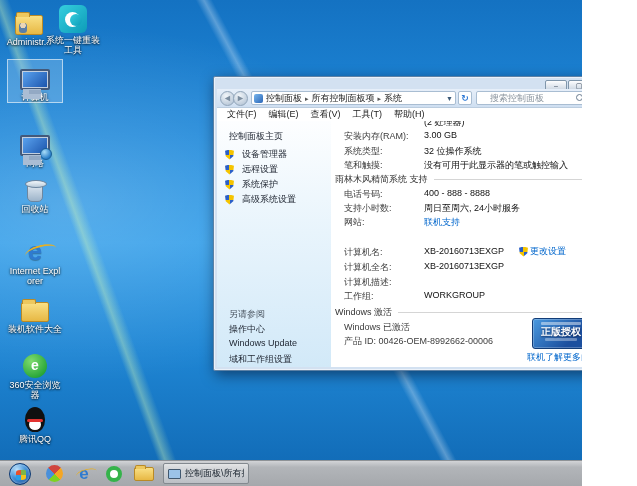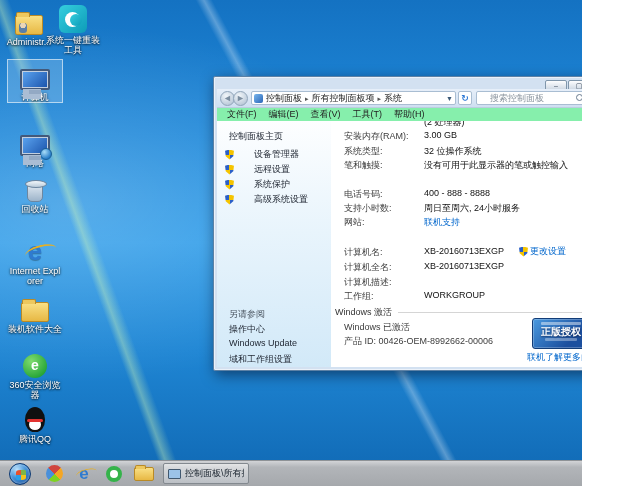--- a/index.html
+++ b/index.html
@@ -63,28 +63,28 @@
   .crumb { white-space:nowrap; }
   .crumb:not(.last)::after { content:"▸"; margin:0 3px; color:#555; font-size:7px; }
   .addr-dd { margin-left:auto; color:#3c5a78; font-size:7px; }
   .refresh { width:14px; height:14px; margin-left:2px; background:#fff; border:1px solid #a9bdd2; border-radius:2px; color:#2f7ad6; font-size:9px; line-height:12px; text-align:center; font-weight:bold; }
   .searchbox { display:flex; align-items:center; margin-left:4px; width:122px; height:14px; background:#fff; border:1px solid #a9bdd2; border-radius:2px; padding:0 13px; }
   .searchbox .ph { color:#8a949e; flex:1; white-space:nowrap; overflow:hidden; }
   .mag { position:relative; width:8px; height:8px; flex:none; }
   .mag::before { content:""; position:absolute; left:0; top:0; width:5px; height:5px; border:1.4px solid #6a7c90; border-radius:50%; }
   .mag::after { content:""; position:absolute; left:5.5px; top:5.5px; width:3px; height:1.4px; background:#6a7c90; transform:rotate(45deg); }
 
-  .menubar { position:absolute; top:31px; left:3px; right:3px; height:13px; background:#86efac; display:flex; align-items:center; padding-left:4px; }
+  .menubar { position:absolute; top:31px; left:3px; right:3px; height:13px; background:#ffffff; display:flex; align-items:center; padding-left:4px; }
   .menu { padding:0 6px; color:#222; }
 
   .winbody { position:absolute; top:44px; left:3px; right:3px; bottom:3px; background:#fff; }
   .sidebar { position:absolute; left:0; top:0; bottom:0; width:114px;
     background:linear-gradient(to bottom,#fdfeff,#e8f4fc 45%,#d2e9f8); }
   .side-item { position:absolute; left:12px; white-space:nowrap; color:#1d2430; }
-  .side-task { position:absolute; left:8px; display:flex; align-items:center; gap:20px; color:#1d2430; white-space:nowrap; }
+  .side-task { position:absolute; left:8px; display:flex; align-items:center; gap:8px; color:#1d2430; white-space:nowrap; }
   .shield { width:9px; height:10px; flex:none;
     background:conic-gradient(#f5c400 0 25%, #2b5fc7 0 50%, #f5c400 0 75%, #2b5fc7 0 100%);
     clip-path:polygon(50% 0, 100% 12%, 92% 68%, 50% 100%, 8% 68%, 0 12%); }
   .side-hdr { color:#4a5560; }
 
   .content { position:absolute; left:114px; right:13px; top:0; bottom:0; overflow:hidden; }
   .crow { position:absolute; white-space:nowrap; }
   .clabel { left:13px; color:#3c3c3c; }
   .cvalue { left:93px; color:#111; }
   .sheader { position:absolute; left:4px; right:8px; display:flex; align-items:center; color:#333; }
@@ -252,20 +252,23 @@
       <div class="content">
         <div class="crow cvalue" style="top:-5px">(2 处理器)</div>
 
         <div class="crow clabel" style="top:9px">安装内存(RAM):</div>
         <div class="crow cvalue" style="top:9px">3.00 GB</div>
         <div class="crow clabel" style="top:24px">系统类型:</div>
         <div class="crow cvalue" style="top:24px">32 位操作系统</div>
         <div class="crow clabel" style="top:38px">笔和触摸:</div>
         <div class="crow cvalue" style="top:38px">没有可用于此显示器的笔或触控输入</div>
 
+        <div class="sheader" style="top:52px">
+            <span>雨林木风精简系统 支持</span>
+          </div>
         <div class="crow clabel" style="top:67px">电话号码:</div>
         <div class="crow cvalue" style="top:67px">400 - 888 - 8888</div>
         <div class="crow clabel" style="top:81px">支持小时数:</div>
         <div class="crow cvalue" style="top:81px">周日至周六, 24小时服务</div>
         <div class="crow clabel" style="top:95px">网站:</div>
         <div class="crow cvalue link" style="top:95px">联机支持</div>
 
         <div class="crow clabel" style="top:125px">计算机名:</div>
         <div class="crow cvalue" style="top:125px">XB-20160713EXGP</div>
         <div class="chg" style="top:124px">

